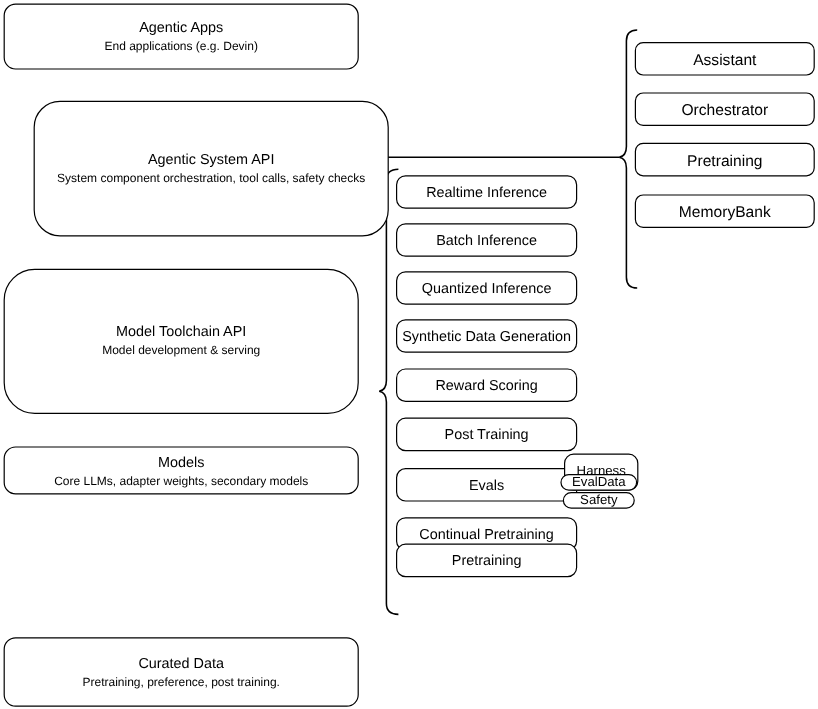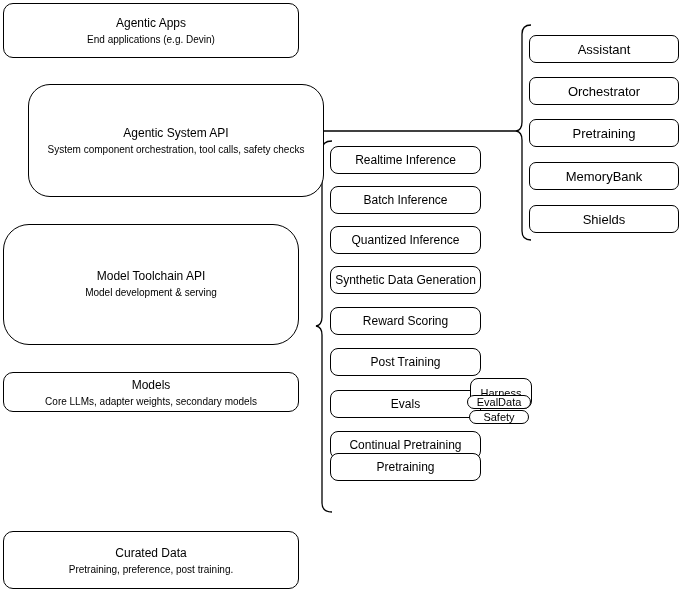--- a/index.html
+++ b/index.html
@@ -125,17 +125,14 @@
   </div>
   <div class="node rbox" style="top:77px">
     <span>Orchestrator</span>
   </div>
   <div class="node rbox" style="top:119px">
     <span>Pretraining</span>
   </div>
   <div class="node rbox" style="top:162px">
     <span>MemoryBank</span>
   </div>
-  <div class="node rbox" style="top:205px">
-    <span>Shields</span>
-  </div>
 
 </div>
 
 </body></html>

